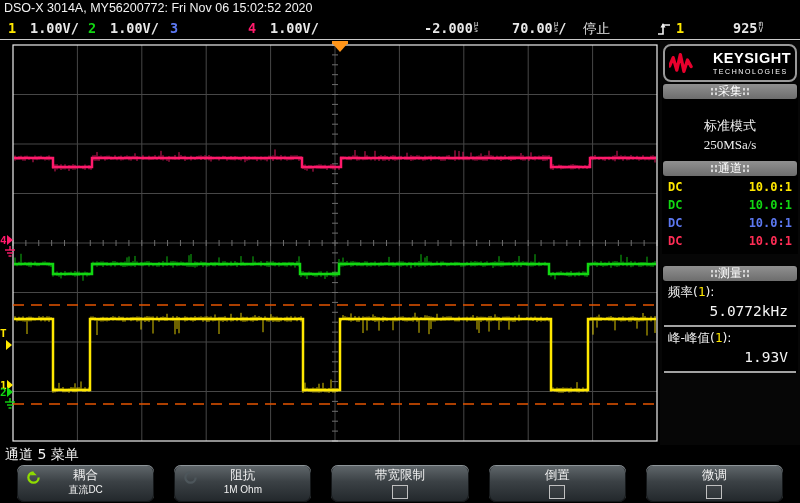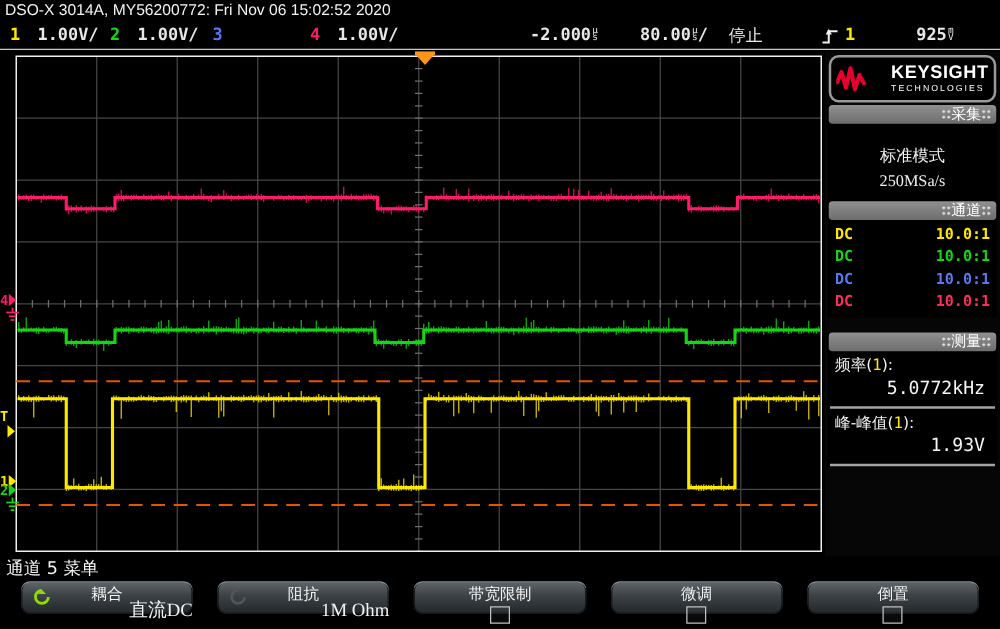--- a/index.html
+++ b/index.html
@@ -18,40 +18,40 @@
   
   .sidebar{position:absolute;left:660px;top:41px;width:140px;height:404px;background:#060606;box-sizing:border-box;}
   .logo-box{margin:3px 3px 0 3px;height:38px;border:2px solid #9a9a9a;border-radius:8px;background:#000;
             display:flex;align-items:center;padding:0 4px;box-sizing:border-box;}
   .logo-text{margin-left:20px;line-height:1;}
   .logo-brand{font-family:"Liberation Sans",sans-serif;font-weight:bold;font-size:14.5px;color:#fff;letter-spacing:.5px;}
   .logo-sub{font-family:"Liberation Sans",sans-serif;font-size:7px;color:#fff;letter-spacing:1.6px;margin-top:2px;}
   .side-section{margin:0 2px;background:#000;}
   .side-header{height:15px;margin:0 1px;background:linear-gradient(#909090,#6d6d6d);color:#fff;
                font-family:"DejaVu Sans",sans-serif;font-size:12px;line-height:15px;display:flex;align-items:center;
-               justify-content:flex-end;padding:0 4px;border-radius:3px;}
+               justify-content:center;padding:0 4px;border-radius:3px;}
   .grip{width:8px;height:9px;background-image:radial-gradient(circle,#dcdcdc 1px,transparent 1.3px);
         background-size:4px 4.5px;}
   .acq-line{font-family:"DejaVu Sans",sans-serif;font-size:13px;color:#f0f0f0;text-align:center;line-height:19px;}
   .acq-rate{font-family:Liberation Serif, serif;}
   .ch-row{display:flex;justify-content:space-between;padding:0 6px;font-size:12px;line-height:18px;font-weight:bold;}
   .meas{border-bottom:2px solid #a3a3a3;padding:3px 4px 2px 4px;margin:0 2px;}
   .meas-label{font-family:"DejaVu Sans",sans-serif;font-size:12.5px;color:#f0f0f0;line-height:16px;}
   .meas-src{color:#ffe800;font-family:"DejaVu Sans Mono",monospace;}
   .meas-value{font-size:14.5px;color:#f5f5f5;text-align:right;padding:3px 4px 4px 0;}
   
   .menu-bar{position:absolute;left:0;top:445px;width:800px;height:58px;background:#000;}
   .menu-title{position:absolute;left:5px;top:1px;color:#f2f2f2;font-family:"DejaVu Sans",sans-serif;font-size:14px;}
   .softkeys{position:absolute;left:0;top:20px;width:800px;display:flex;padding:0 17px;gap:20px;box-sizing:border-box;}
-  .softkey{position:relative;flex:1;height:26px;border-radius:7px;
+  .softkey{position:relative;flex:1;height:37px;border-radius:7px;
            background:linear-gradient(180deg,#61686c 0%,#3b4145 45%,#22272b 100%);
            box-shadow:inset 0 1px 0 #8d9498,inset 0 0 0 1px #15181a;
            color:#f2f2f2;text-align:center;font-family:"DejaVu Sans",sans-serif;font-size:12.5px;}
   .sk-label{margin-top:3px;line-height:14px;}
-  .sk-value{font-family:Liberation Serif, serif;font-size:15px;line-height:15px;text-align:right;}
+  .sk-value{font-family:Liberation Sans, sans-serif;font-size:10px;line-height:15px;}
   .sk-check{width:14px;height:12px;border:1px solid #c0c0c0;margin:3px auto 0 auto;background:rgba(255,255,255,.04);}
   .sk-icon{position:absolute;left:9px;top:5px;}
   .sk-arrow{margin:3px auto 0 auto;display:block;}
 </style>
 </head>
 <body>
 
 <div class="screen">
 
   <div class="status-bar">
@@ -64,21 +64,21 @@
     <span class="abs" style="left: 88px; color: rgb(18, 215, 18);">2</span>
     <span class="abs" style="left:110px">1.00V/</span>
     <span class="abs" style="left: 170px; color: rgb(92, 120, 240);">3</span>
     <span class="abs" style="left: 248px; color: rgb(255, 26, 107);">4</span>
     <span class="abs" style="left:270px">1.00V/</span>
 
     <span class="abs" style="left:424px"><span>-2.000</span><span class="stack">
           <span>µ</span>
           <span>s</span>
         </span></span>
-    <span class="abs" style="left:512px"><span>80.00</span><span class="stack">
+    <span class="abs" style="left:512px"><span>70.00</span><span class="stack">
           <span>µ</span>
           <span>s</span>
         </span><span>/</span></span>
     <span class="abs" style="left:583px;font-family:'DejaVu Sans',sans-serif;font-weight:normal">停止</span>
 
     <span class="abs" style="left:657px;top:4px">
       <svg width="14" height="16" viewBox="0 0 14 16">
           <path d="M1 13 H6 V4 H13" stroke="#f0f0f0" stroke-width="1.6" fill="none"></path>
           <polygon points="3.5,6.5 8.5,6.5 6,2" fill="#f0f0f0"></polygon>
         </svg>
@@ -1270,22 +1270,22 @@
           <path d="M13.5 8 A5.5 5.5 0 1 1 8 2.5" stroke="#4d565b" stroke-width="2.4" fill="none"></path>
         </svg>
         <div class="sk-label">阻抗</div>
         <div class="sk-value">1M Ohm</div>
       </div>
       <div class="softkey">
         <div class="sk-label">带宽限制</div>
         <div class="sk-check"></div>
       </div>
       <div class="softkey">
-        <div class="sk-label">微调</div>
+        <div class="sk-label">倒置</div>
         <div class="sk-check"></div>
       </div>
       <div class="softkey">
-        <div class="sk-label">倒置</div>
+        <div class="sk-label">微调</div>
         <div class="sk-check"></div>
       </div>
     </div>
   </div>
 </div>
 
 </body></html>

